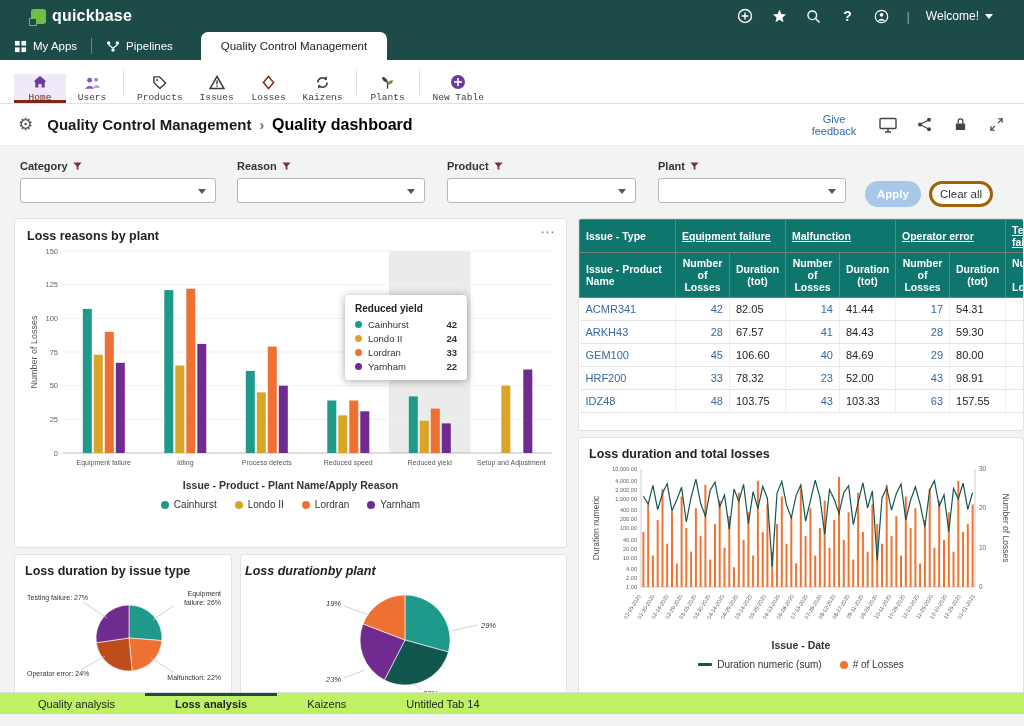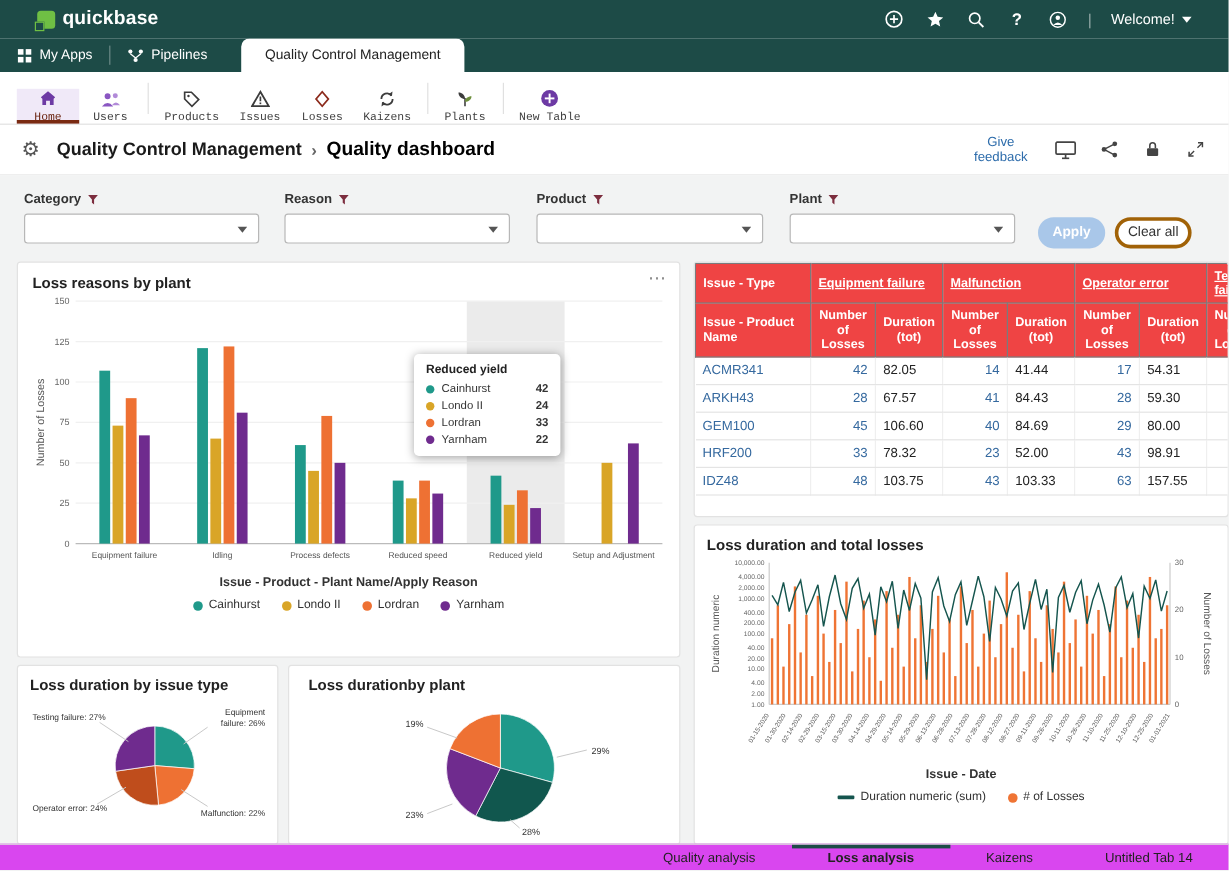--- a/index.html
+++ b/index.html
@@ -56,50 +56,50 @@
 .btn-apply{left:865px;width:56px;background:#a9c7e9;color:#fff;border:none;font-weight:bold;}
 .btn-clear{left:929px;width:64px;background:#fff;color:#333;border:3px solid #a16207;}
 
 
 .card{position:absolute;background:#fff;border:1px solid #e2e2e2;border-radius:3px;}
 .card-title{font-size:12.5px;font-weight:bold;color:#222;}
 #card-bar{left:14px;top:72px;width:553px;height:330px;padding:10px 12px;}
 #card-table{left:578px;top:72px;width:446px;height:213px;overflow:hidden;}
 #card-ts{left:578px;top:291px;width:446px;height:267px;padding:9px 10px;overflow:hidden;}
 #card-pie1{left:14px;top:408px;width:218px;height:150px;padding:9px 10px;overflow:hidden;}
-#card-pie2{left:240px;top:408px;width:327px;height:150px;padding:9px 16px;overflow:hidden;}
+#card-pie2{left:240px;top:408px;width:327px;height:150px;padding:9px 4px;overflow:hidden;font-style:italic;}
 .card-menu{position:absolute;top:4px;right:10px;font-size:15px;color:#888;cursor:pointer;letter-spacing:1px;}
 
 .xlabel{text-align:center;font-size:10.5px;font-weight:bold;color:#333;margin-top:2px;}
 .legend{display:flex;justify-content:center;gap:18px;margin-top:8px;font-size:10px;color:#333;}
 .lg-item{display:inline-flex;align-items:center;gap:5px;cursor:pointer;}
 .dot{width:8px;height:8px;border-radius:50%;display:inline-block;}
 .line-swatch{width:14px;height:3px;display:inline-block;border-radius:1px;}
 
 
 .tooltip{position:absolute;left:318px;top:52px;width:122px;background:#fff;border-radius:4px;box-shadow:0 1px 8px rgba(0,0,0,.35);padding:8px 10px;z-index:5;}
 .tt-title{font-size:10px;font-weight:bold;color:#222;margin-bottom:5px;}
 .tt-row{display:flex;align-items:center;gap:6px;margin-top:3px;font-size:9.5px;color:#333;}
 .tt-row .dot{width:7px;height:7px;}
 .tt-name{flex:1;}
 .tt-val{font-weight:bold;}
 
 
 table.qtable{border-collapse:collapse;width:470px;table-layout:fixed;font-size:11px;}
-.qtable th{background:#ef4444;color:#fff;border:1px solid #7a7b7d;padding:4px 6px;font-size:10.5px;text-align:left;}
+.qtable th{background:#0f766e;color:#fff;border:1px solid #7a7b7d;padding:4px 6px;font-size:10.5px;text-align:left;}
 .qtable th.sortable{text-decoration:underline;cursor:pointer;}
 .qtable tr.sub-row th{text-align:center;font-weight:bold;}
 .qtable td{background:#fff;border-bottom:1px solid #e4e4e4;border-right:1px solid #efefef;padding:5px 6px;color:#222;}
 .qtable td.link{color:#35699f;cursor:pointer;}
 .qtable td.num{text-align:right;}
 .qtable td.dur{text-align:left;}
 .col-name{width:96px;} .col-cnt{width:54px;} .col-dur{width:56px;} .col-part{width:44px;}
 
 
-.tabbar{position:absolute;left:0;right:0;bottom:1px;height:22px;background:#d946ef;border-top:1px solid #ddd;display:flex;align-items:center;padding-left:8px;z-index:30;justify-content:flex-end;}
+.tabbar{position:absolute;left:0;right:0;bottom:12px;height:22px;background:#bef264;border-top:1px solid #ddd;display:flex;align-items:center;padding-left:8px;z-index:30;}
 .btab{position:relative;padding:0 30px;font-size:11px;color:#222;height:22px;display:flex;align-items:center;cursor:pointer;}
 .btab.active{font-weight:bold;}
 .btab.active::after{content:"";position:absolute;top:0;left:0;right:0;height:3px;background:#1d4b47;}
 
 svg{display:block;}
 .chartbox{position:relative;}
 </style>
 </head>
 <body>
 

